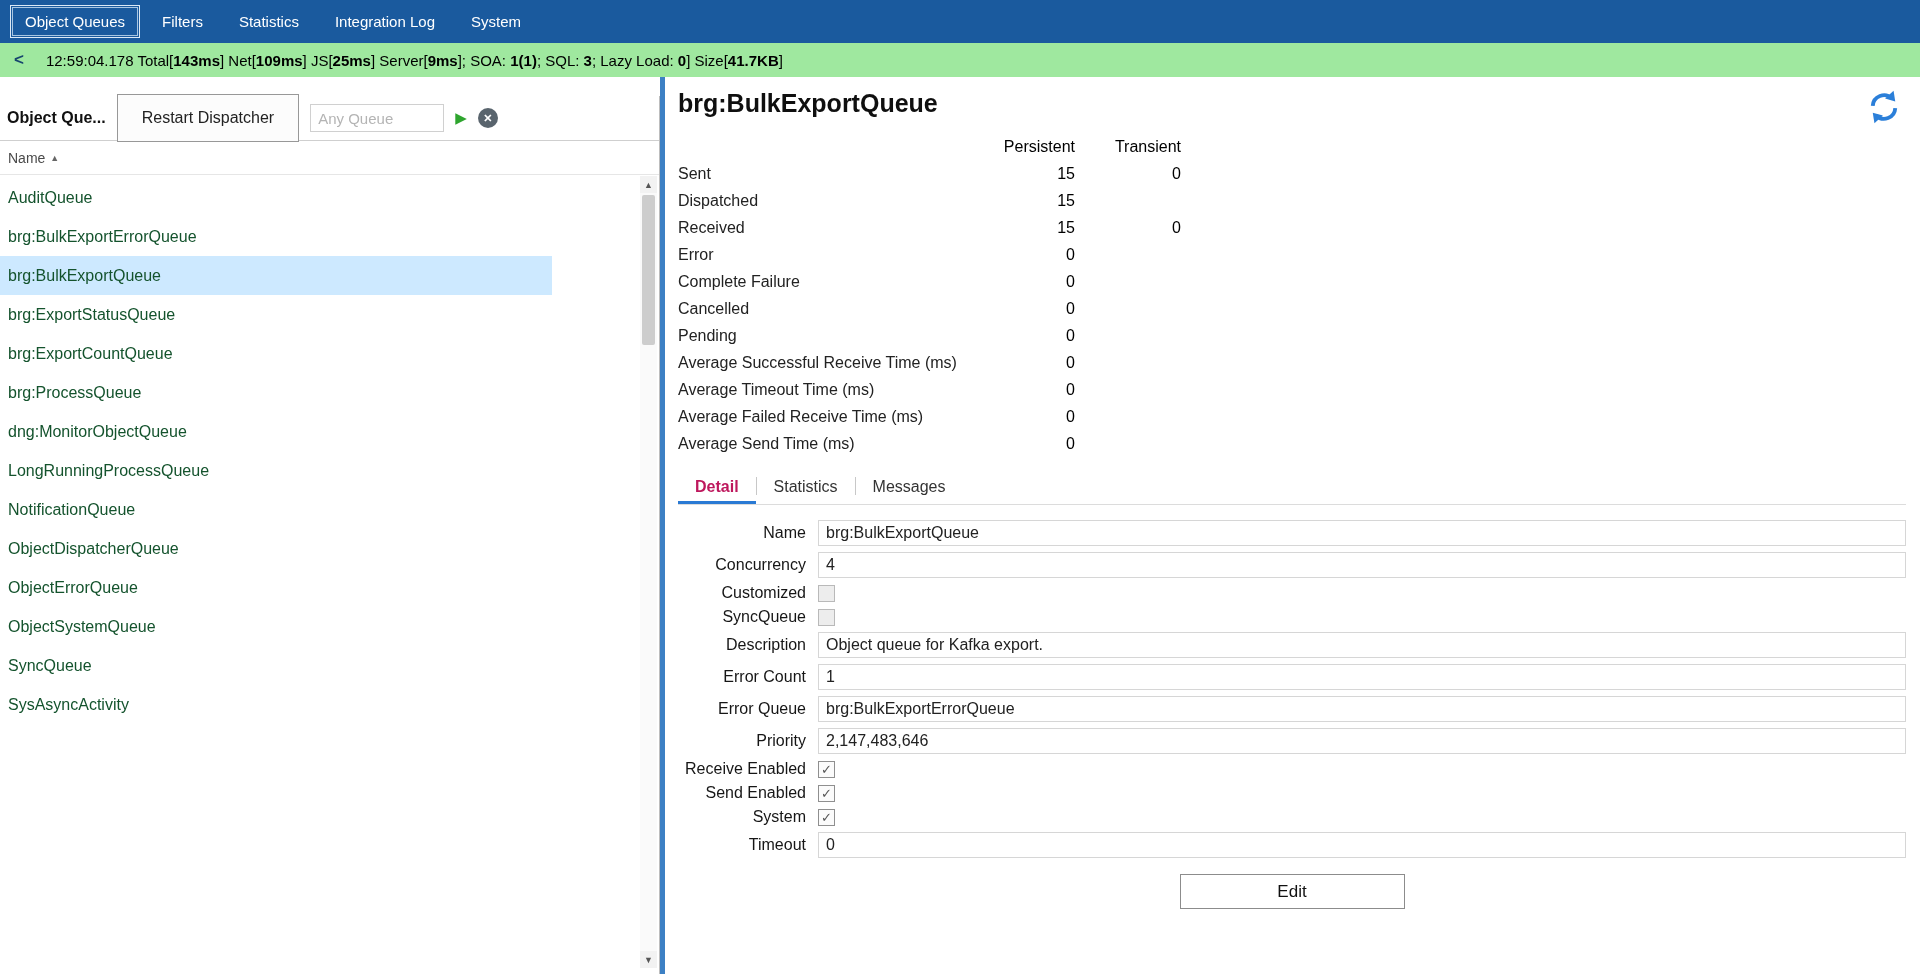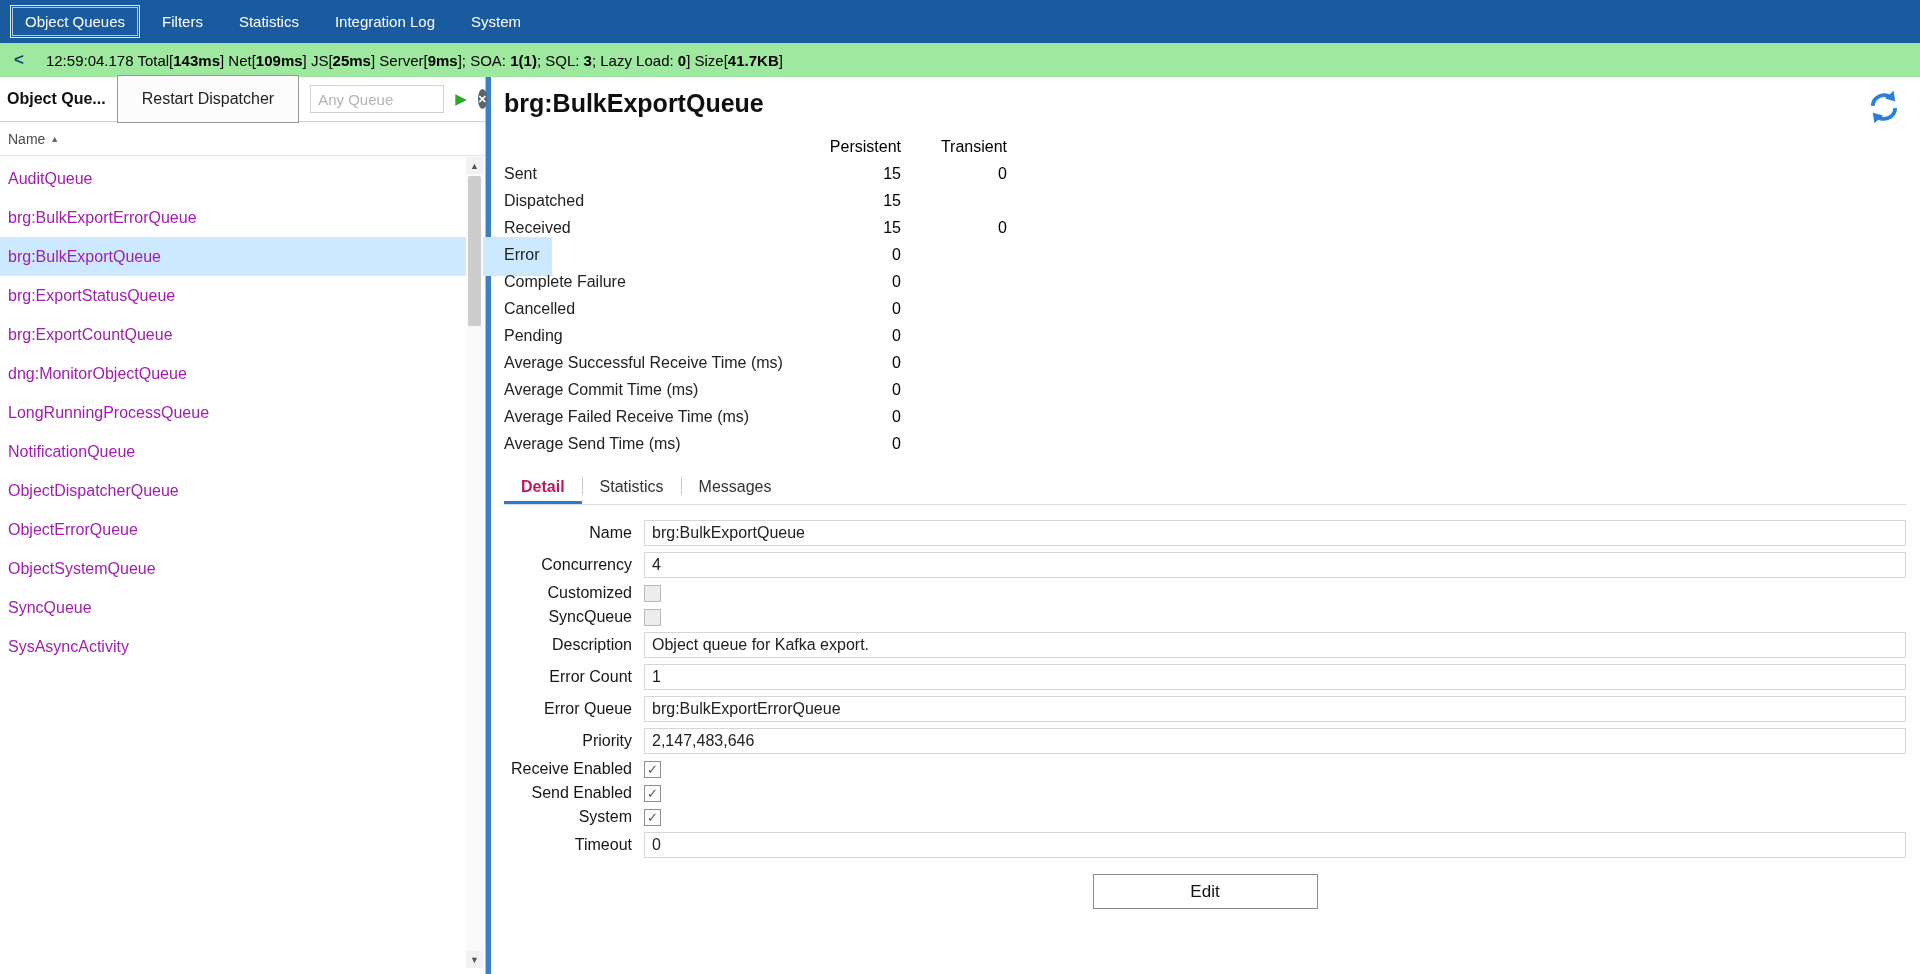--- a/index.html
+++ b/index.html
@@ -15,21 +15,21 @@
 
   
   .statusbar { height:34px; background:#9fe89f; display:flex; align-items:center;
                font-size:15px; color:#000; padding:0 14px; }
   .back-icon { color:#17456e; font-weight:bold; font-size:17px; margin-right:22px; cursor:pointer; }
 
   
   .workspace { display:flex; height:897px; }
 
   
-  .left-panel { width:486px; position:relative; border-right:1px solid #bdbdbd; background:#fff; }
+  .left-panel { width:660px; position:relative; border-right:1px solid #bdbdbd; background:#fff;margin-top:19px; }
   .splitter { width:5px; background:#3c80c4; }
 
   .left-toolbar { height:45px; display:flex; align-items:center; padding:0 7px; gap:11px;
                   border-bottom:1px solid #cfcfcf; }
   .left-title { font-weight:bold; font-size:16px; color:#111; white-space:nowrap; }
   .restart-btn { font-size:16px; padding:14px 24px; border:1px solid #989898; background:#fcfcfc;
                  font-family:inherit; cursor:pointer; color:#222; white-space:nowrap; }
   .filter-input { width:134px; height:28px; border:1px solid #d0d0d0; font-size:15px;
                   padding:0 7px; font-family:inherit; color:#737373; }
   .filter-input::placeholder { color:#b4b4b4; }
@@ -37,21 +37,21 @@
   .clear-icon { width:20px; height:20px; border-radius:50%; background:#59646d; color:#fff;
                 font-size:11px; font-weight:bold; display:flex; align-items:center;
                 justify-content:center; cursor:pointer; }
 
   .list-header { height:34px; display:flex; align-items:center; padding-left:8px; gap:5px;
                  font-size:14px; color:#4a4a4a; border-bottom:1px solid #e6e6e6; }
   .sort-arrow { font-size:9px; color:#666; }
 
   .queue-list { padding-top:3px; }
   .queue-row { height:39px; display:flex; align-items:center; padding-left:8px;
-               font-size:16px; color:#a21caf; cursor:pointer; width:552px; }
+               font-size:16px; color:#14532d; cursor:pointer; width:552px; }
   .queue-row.selected { background:#cde9ff; }
 
   .v-scrollbar { position:absolute; top:80px; right:2px; bottom:6px; width:17px;
                  display:flex; flex-direction:column; align-items:center; background:#fcfcfc; }
   .sb-btn { width:17px; height:17px; display:flex; align-items:center; justify-content:center;
             font-size:9px; color:#555; background:#f2f2f2; cursor:pointer; }
   .sb-track { flex:1; width:100%; position:relative; background:#fafafa; }
   .sb-thumb { position:absolute; top:2px; left:2px; width:13px; height:150px;
               background:#cdcdcd; border-radius:2px; cursor:pointer; }
 
@@ -116,20 +116,21 @@
       <span>Name</span>
       <span class="sort-arrow">▲</span>
     </div>
 
     <div class="queue-list">
         <div class="queue-row">AuditQueue</div>
         <div class="queue-row">brg:BulkExportErrorQueue</div>
         <div class="queue-row selected">brg:BulkExportQueue</div>
         <div class="queue-row">brg:ExportStatusQueue</div>
         <div class="queue-row">brg:ExportCountQueue</div>
+        <div class="queue-row">brg:ProcessQueue</div>
         <div class="queue-row">dng:MonitorObjectQueue</div>
         <div class="queue-row">LongRunningProcessQueue</div>
         <div class="queue-row">NotificationQueue</div>
         <div class="queue-row">ObjectDispatcherQueue</div>
         <div class="queue-row">ObjectErrorQueue</div>
         <div class="queue-row">ObjectSystemQueue</div>
         <div class="queue-row">SyncQueue</div>
         <div class="queue-row">SysAsyncActivity</div>
       </div>
 
@@ -177,21 +178,21 @@
         <div class="stat-cell stat-num"></div>
         <div class="stat-cell">Cancelled</div>
         <div class="stat-cell stat-num">0</div>
         <div class="stat-cell stat-num"></div>
         <div class="stat-cell">Pending</div>
         <div class="stat-cell stat-num">0</div>
         <div class="stat-cell stat-num"></div>
         <div class="stat-cell">Average Successful Receive Time (ms)</div>
         <div class="stat-cell stat-num">0</div>
         <div class="stat-cell stat-num"></div>
-        <div class="stat-cell">Average Commit Time (ms)</div>
+        <div class="stat-cell">Average Timeout Time (ms)</div>
         <div class="stat-cell stat-num">0</div>
         <div class="stat-cell stat-num"></div>
         <div class="stat-cell">Average Failed Receive Time (ms)</div>
         <div class="stat-cell stat-num">0</div>
         <div class="stat-cell stat-num"></div>
         <div class="stat-cell">Average Send Time (ms)</div>
         <div class="stat-cell stat-num">0</div>
         <div class="stat-cell stat-num"></div>
       </div>
 

